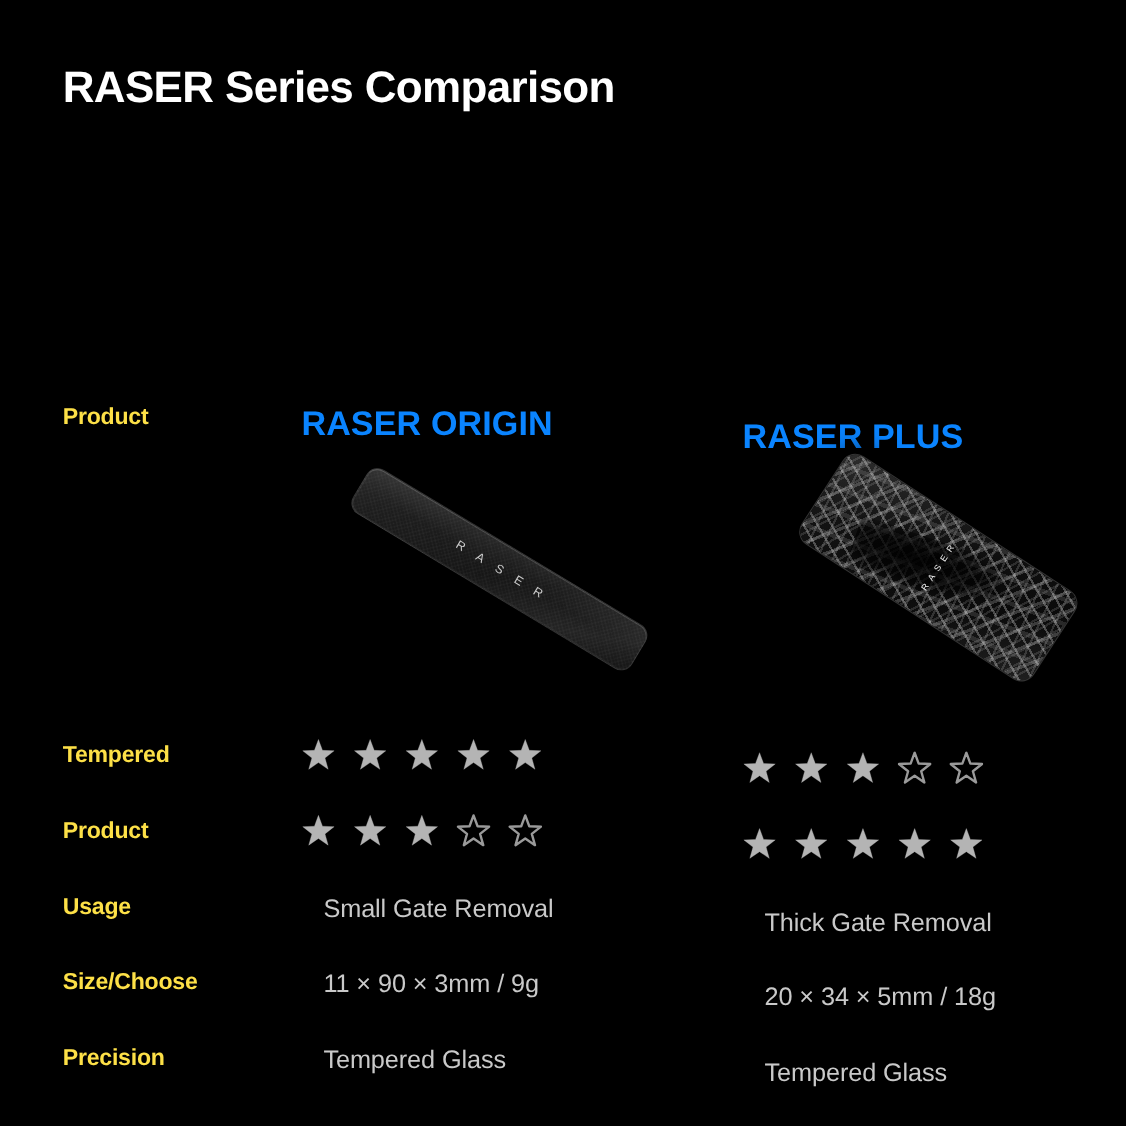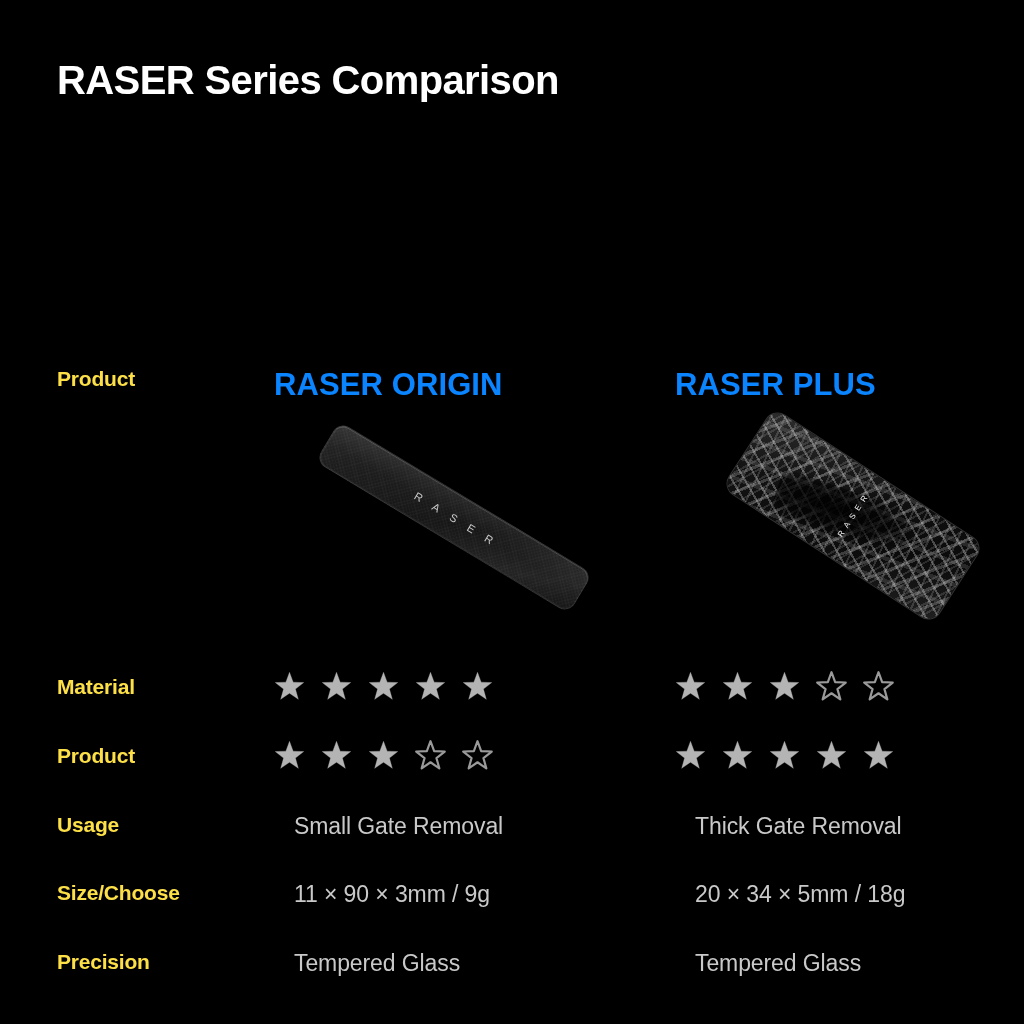--- a/index.html
+++ b/index.html
@@ -31,21 +31,21 @@
   
   .table { position:absolute; left:0; top:0; width:1024px; height:1024px; }
 
   .row { position:absolute; left:57px; width:930px; }
   .cell-label {
     position:absolute; left:0; top:0;
     font-size:21px; font-weight:bold; color:#fde047;
     letter-spacing:-0.2px; white-space:nowrap;
   }
   .cell-c1 { position:absolute; left:217px; top:0; }
-  .cell-c2 { position:absolute; left:618px; top:0; }
+  .cell-c2 { position:absolute; left:618px; top:12px; }
 
   .value-text {
     font-size:23px; font-weight:400; color:#c9c9c9;
     letter-spacing:-0.1px; white-space:nowrap;margin-left:20px;
   }
   .product-name {
     font-size:31px; font-weight:bold; color:#0a84ff;
     letter-spacing:0.1px; white-space:nowrap;
   }
 
@@ -191,21 +191,21 @@
             <span class="forge-dark"></span>
             <span class="forge-gloss"></span>
             <span class="plus-mark">RASER</span>
           </div>
         </div>
       </div>
 
     </div>
 
     <div class="row" id="row-precision">
-      <div class="cell-label">Material</div>
+      <div class="cell-label">Tempered</div>
       <div class="cell-c1">
         <div class="stars">
             <svg viewBox="0 0 100 100" class="star filled">
               <polygon points="50,4 61.8,35.9 96,37.2 69.2,58.4 78.5,91.4 50,71.8 21.5,91.4 30.8,58.4 4,37.2 38.2,35.9"></polygon>
             </svg>
             <svg viewBox="0 0 100 100" class="star filled">
               <polygon points="50,4 61.8,35.9 96,37.2 69.2,58.4 78.5,91.4 50,71.8 21.5,91.4 30.8,58.4 4,37.2 38.2,35.9"></polygon>
             </svg>
             <svg viewBox="0 0 100 100" class="star filled">
               <polygon points="50,4 61.8,35.9 96,37.2 69.2,58.4 78.5,91.4 50,71.8 21.5,91.4 30.8,58.4 4,37.2 38.2,35.9"></polygon>

